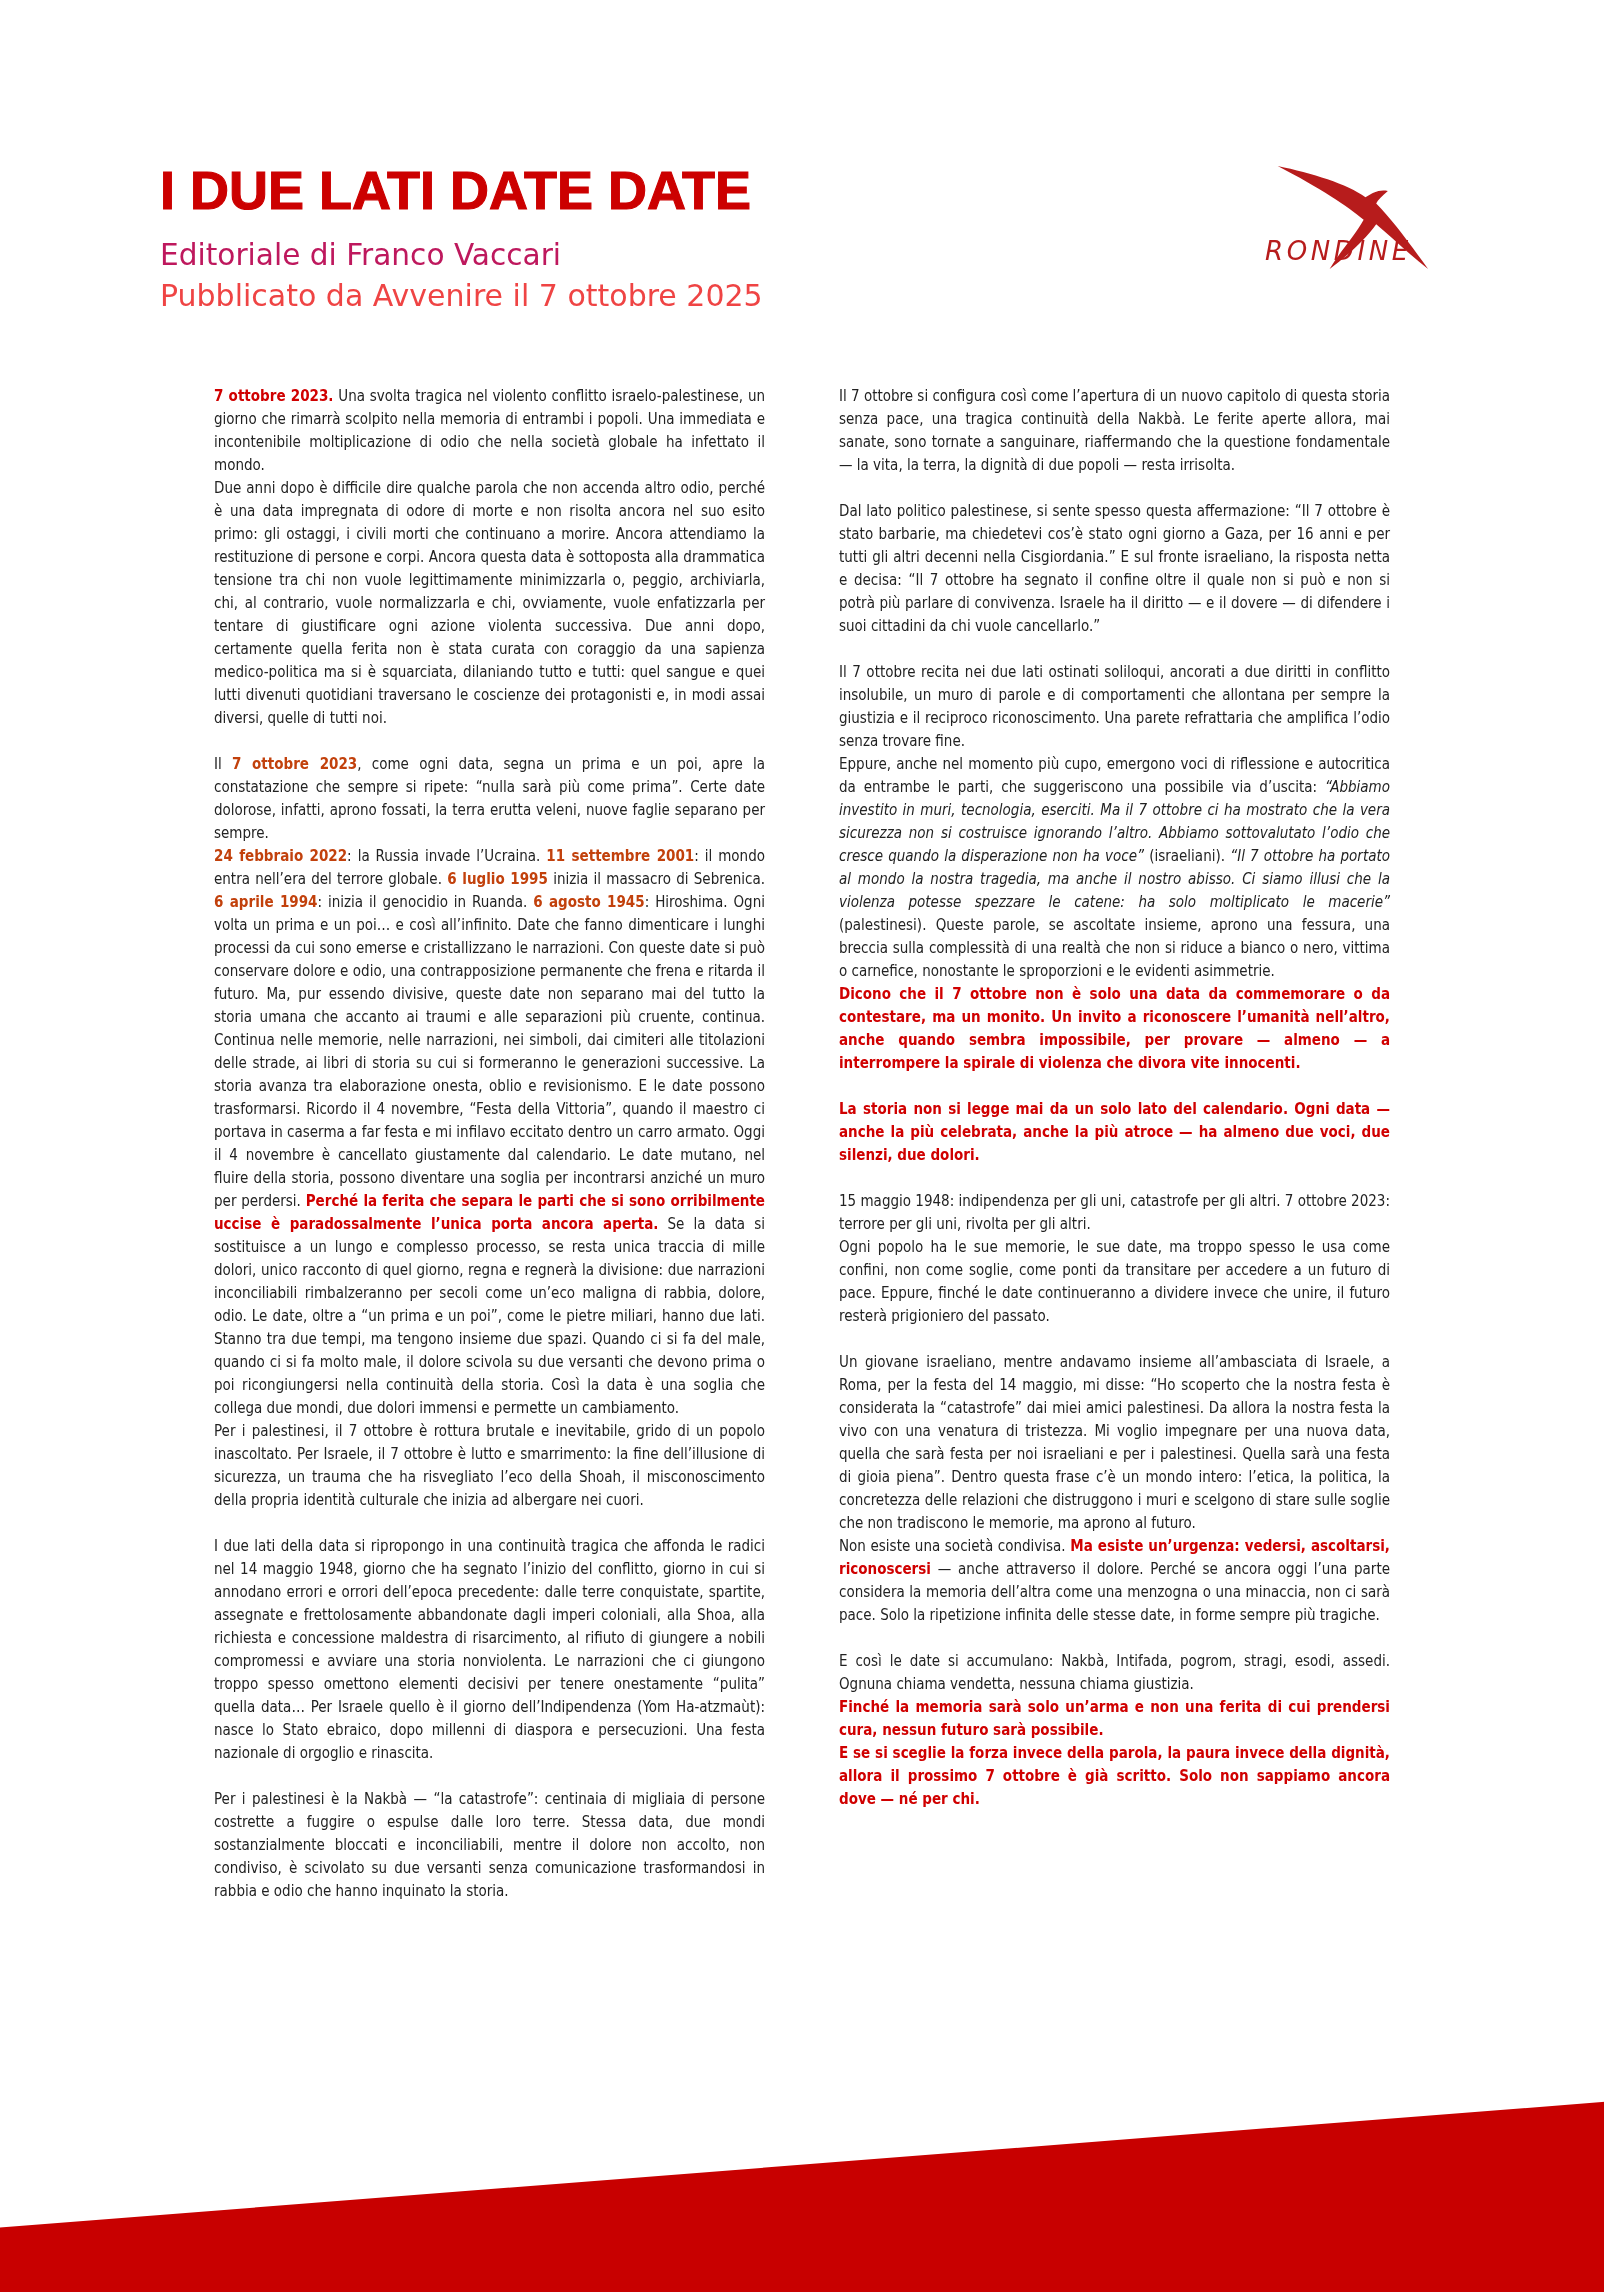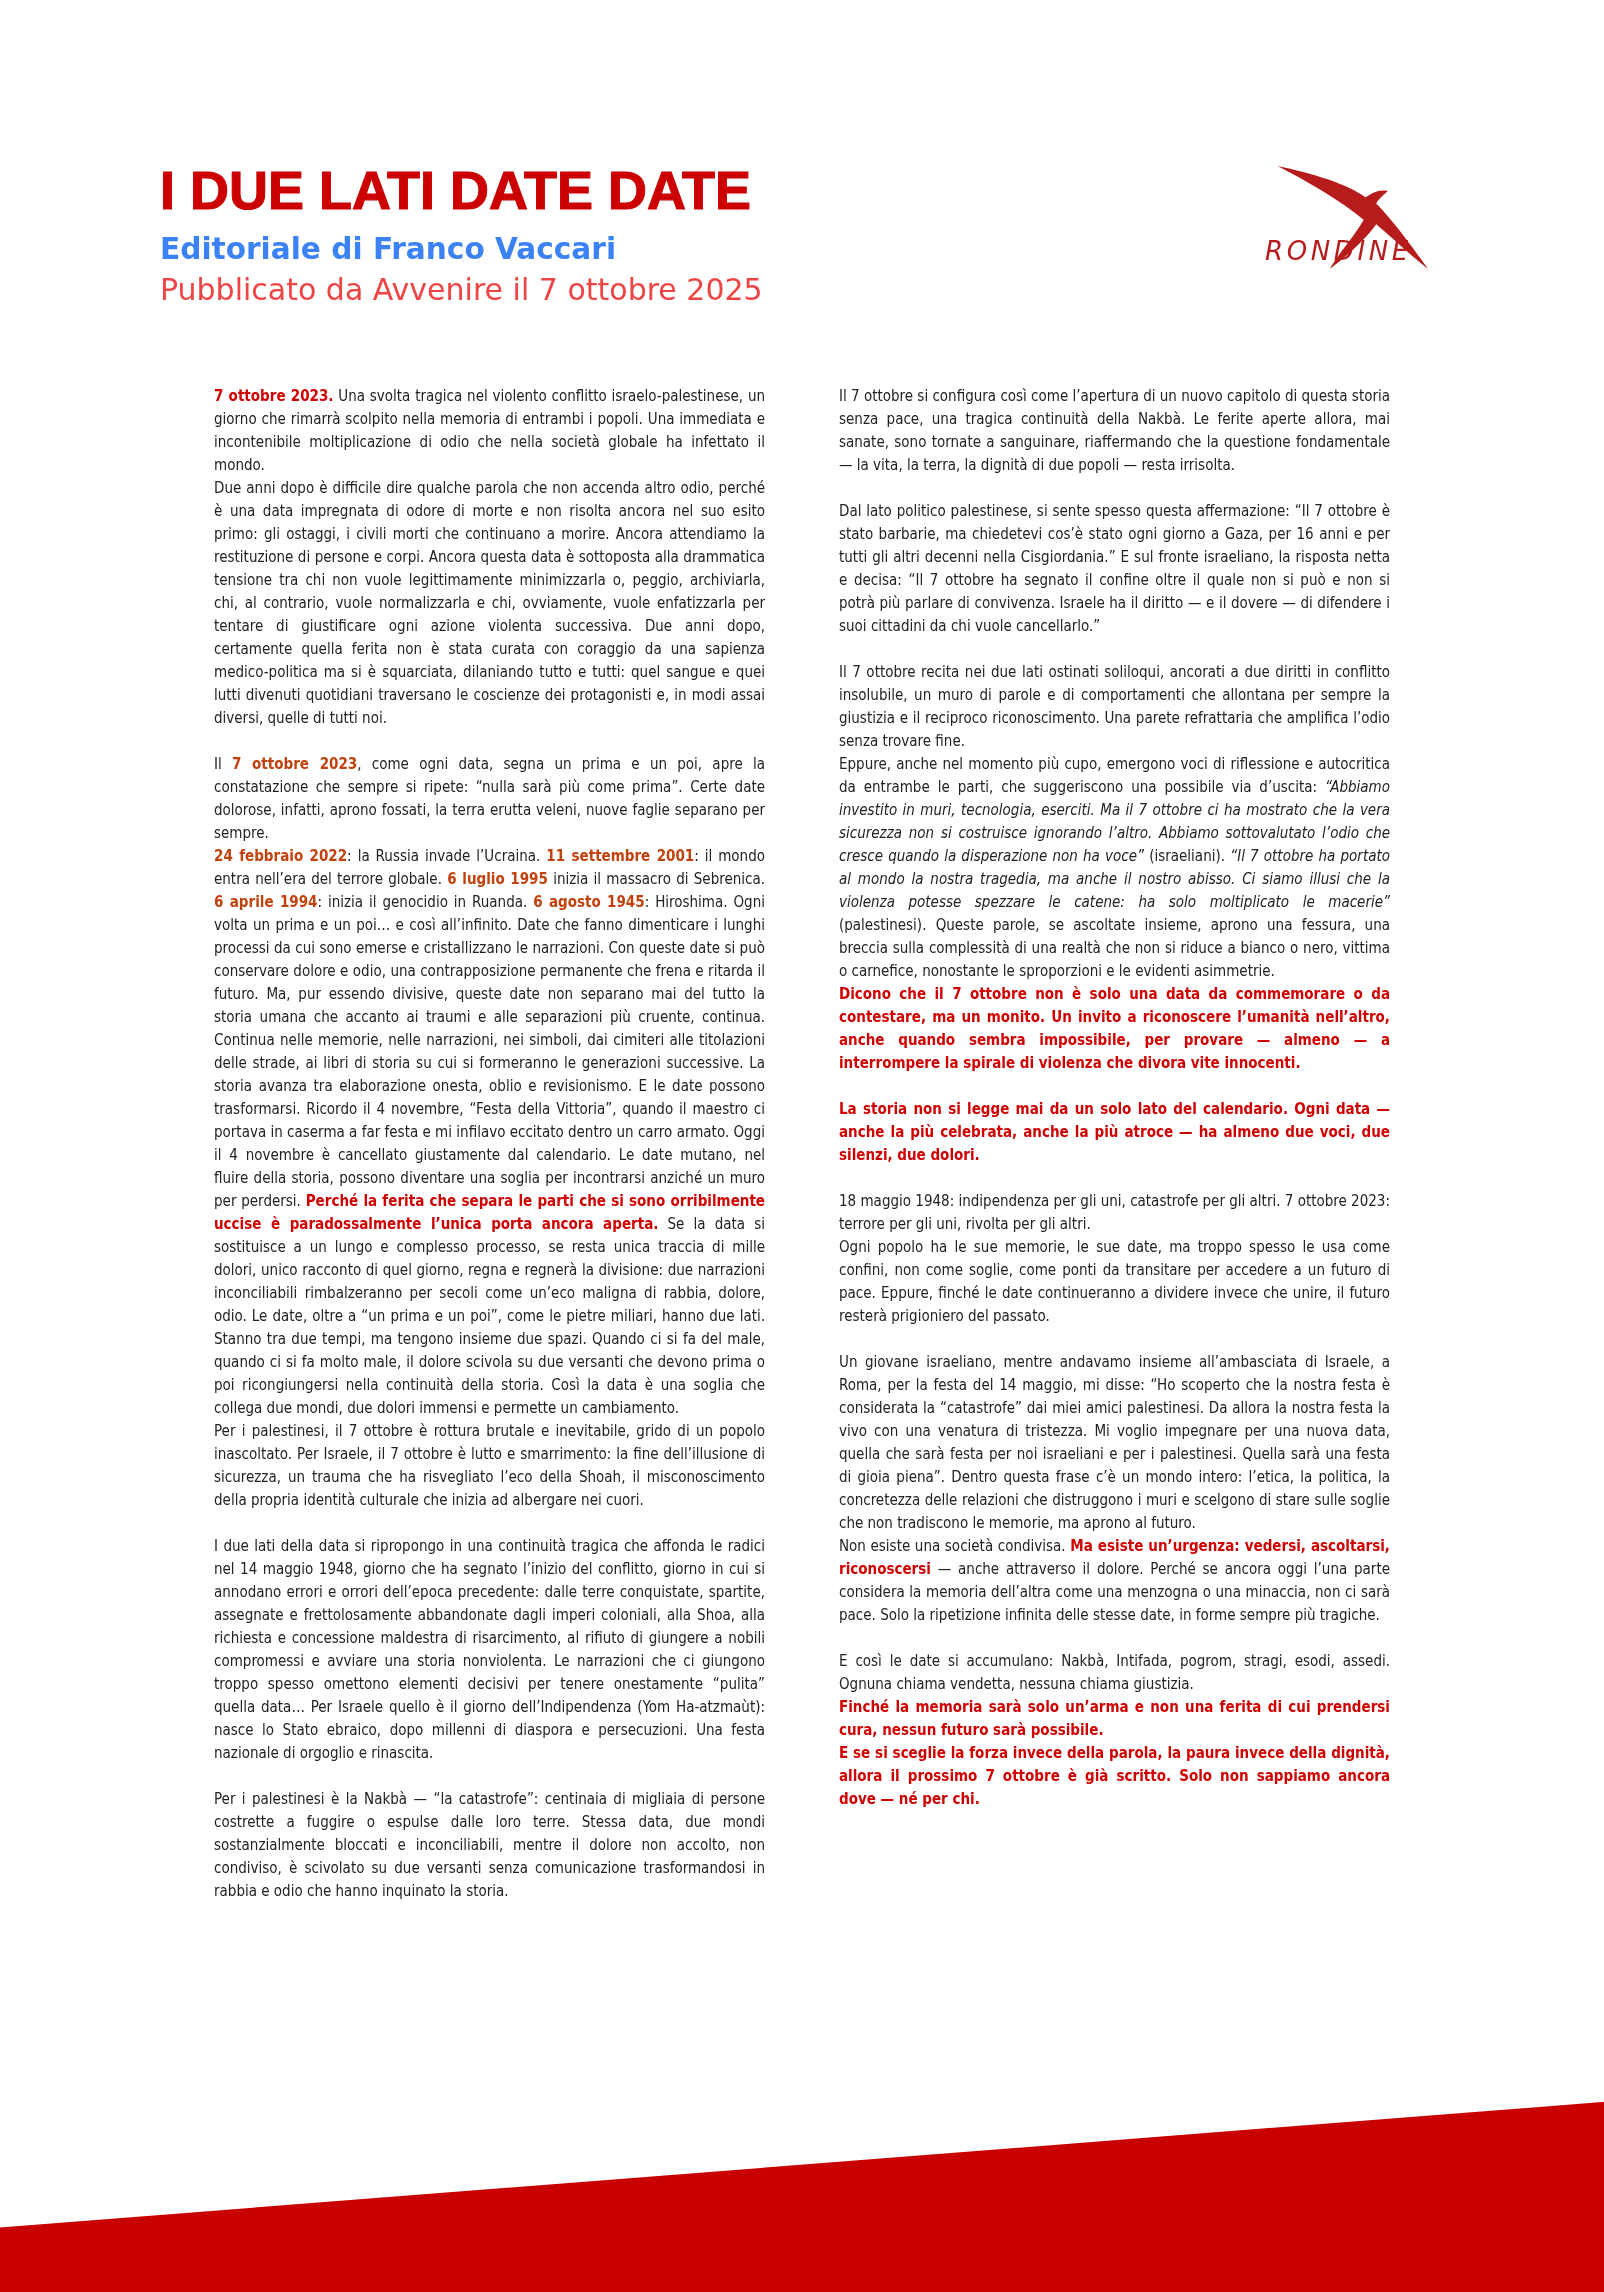--- a/index.html
+++ b/index.html
@@ -1,21 +1,21 @@
 <!DOCTYPE html>
 <html style="font-size:14.3px"><head>
 <meta charset="utf-8">
 <style>
   html, body { margin:0; padding:0; }
   body { width:1605px; height:2293px; position:relative; background:#ffffff; overflow:hidden;
          font-family:"DejaVu Sans", sans-serif; color:#222; }
   .header { position:absolute; left:160px; top:161px; }
   .title { font-family:"Liberation Sans", sans-serif; font-weight:900; font-size:54px; color:#cc0000;
            letter-spacing:0px; line-height:59px; margin:0; -webkit-text-stroke:1.1px #cc0000; }
-  .subtitle { font-family:"DejaVu Sans", sans-serif; font-weight:700; font-size:29.6px; color:#3b82f6; line-height:39px; margin-top:10px; }
+  .subtitle { font-family:"DejaVu Sans", sans-serif; font-weight:400; font-size:29.6px; color:#be185d; line-height:39px; margin-top:16px; }
   .pubinfo { font-family:"DejaVu Sans", sans-serif; font-size:30px; color:#ef4444; line-height:38px; margin-top:1.8px; }
   .logo { position:absolute; left:1258px; top:157px; width:197px; height:121px; }
   .col { position:absolute; top:385px; width:551px; font-size:15px; line-height:23px; text-align:justify;
          font-family:"DejaVu Sans Condensed","DejaVu Sans", sans-serif; }
   .col.left { left:214px; }
   .col.right { left:815px;margin-left:24px; }
   .col p { margin:0; }
   .col .gap { height:23px; }
   .red { color:#d00000; font-weight:bold; }
   .b { font-weight:bold; color:#c2410c; }
@@ -55,21 +55,21 @@
   <p>Il 7 ottobre si configura così come l’apertura di un nuovo capitolo di questa storia senza pace, una tragica continuità della Nakbà. Le ferite aperte allora, mai sanate, sono tornate a sanguinare, riaffermando che la questione fondamentale — la vita, la terra, la dignità di due popoli — resta irrisolta.</p>
   <div class="gap"></div>
   <p>Dal lato politico palestinese, si sente spesso questa affermazione: “Il 7 ottobre è stato barbarie, ma chiedetevi cos’è stato ogni giorno a Gaza, per 16 anni e per tutti gli altri decenni nella Cisgiordania.” E sul fronte israeliano, la risposta netta e decisa: “Il 7 ottobre ha segnato il confine oltre il quale non si può e non si potrà più parlare di convivenza. Israele ha il diritto — e il dovere — di difendere i suoi cittadini da chi vuole cancellarlo.”</p>
   <div class="gap"></div>
   <p>Il 7 ottobre recita nei due lati ostinati soliloqui, ancorati a due diritti in conflitto insolubile, un muro di parole e di comportamenti che allontana per sempre la giustizia e il reciproco riconoscimento. Una parete refrattaria che amplifica l’odio senza trovare fine.</p>
   <p><span>Eppure, anche nel momento più cupo, emergono voci di riflessione e autocritica da entrambe le parti, che suggeriscono una possibile via d’uscita: </span><span class="i">“Abbiamo investito in muri, tecnologia, eserciti. Ma il 7 ottobre ci ha mostrato che la vera sicurezza non si costruisce ignorando l’altro. Abbiamo sottovalutato l’odio che cresce quando la disperazione non ha voce”</span><span> (israeliani). </span><span class="i">“Il 7 ottobre ha portato al mondo la nostra tragedia, ma anche il nostro abisso. Ci siamo illusi che la violenza potesse spezzare le catene: ha solo moltiplicato le macerie”</span><span> (palestinesi). Queste parole, se ascoltate insieme, aprono una fessura, una breccia sulla complessità di una realtà che non si riduce a bianco o nero, vittima o carnefice, nonostante le sproporzioni e le evidenti asimmetrie.</span></p>
   <p class="red">Dicono che il 7 ottobre non è solo una data da commemorare o da contestare, ma un monito. Un invito a riconoscere l’umanità nell’altro, anche quando sembra impossibile, per provare — almeno — a interrompere la spirale di violenza che divora vite innocenti.</p>
   <div class="gap"></div>
   <p class="red">La storia non si legge mai da un solo lato del calendario. Ogni data — anche la più celebrata, anche la più atroce — ha almeno due voci, due silenzi, due dolori.</p>
   <div class="gap"></div>
-  <p>18 maggio 1948: indipendenza per gli uni, catastrofe per gli altri. 7 ottobre 2023: terrore per gli uni, rivolta per gli altri.</p>
+  <p>15 maggio 1948: indipendenza per gli uni, catastrofe per gli altri. 7 ottobre 2023: terrore per gli uni, rivolta per gli altri.</p>
   <p>Ogni popolo ha le sue memorie, le sue date, ma troppo spesso le usa come confini, non come soglie, come ponti da transitare per accedere a un futuro di pace. Eppure, finché le date continueranno a dividere invece che unire, il futuro resterà prigioniero del passato.</p>
   <div class="gap"></div>
   <p>Un giovane israeliano, mentre andavamo insieme all’ambasciata di Israele, a Roma, per la festa del 14 maggio, mi disse: “Ho scoperto che la nostra festa è considerata la “catastrofe” dai miei amici palestinesi. Da allora la nostra festa la vivo con una venatura di tristezza. Mi voglio impegnare per una nuova data, quella che sarà festa per noi israeliani e per i palestinesi. Quella sarà una festa di gioia piena”. Dentro questa frase c’è un mondo intero: l’etica, la politica, la concretezza delle relazioni che distruggono i muri e scelgono di stare sulle soglie che non tradiscono le memorie, ma aprono al futuro.</p>
   <p><span>Non esiste una società condivisa. </span><span class="red">Ma esiste un’urgenza: vedersi, ascoltarsi, riconoscersi</span><span> — anche attraverso il dolore. Perché se ancora oggi l’una parte considera la memoria dell’altra come una menzogna o una minaccia, non ci sarà pace. Solo la ripetizione infinita delle stesse date, in forme sempre più tragiche.</span></p>
   <div class="gap"></div>
   <p>E così le date si accumulano: Nakbà, Intifada, pogrom, stragi, esodi, assedi. Ognuna chiama vendetta, nessuna chiama giustizia.</p>
   <p class="red">Finché la memoria sarà solo un’arma e non una ferita di cui prendersi cura, nessun futuro sarà possibile.</p>
   <p class="red">E se si sceglie la forza invece della parola, la paura invece della dignità, allora il prossimo 7 ottobre è già scritto. Solo non sappiamo ancora dove — né per chi.</p>
 </div>
 

